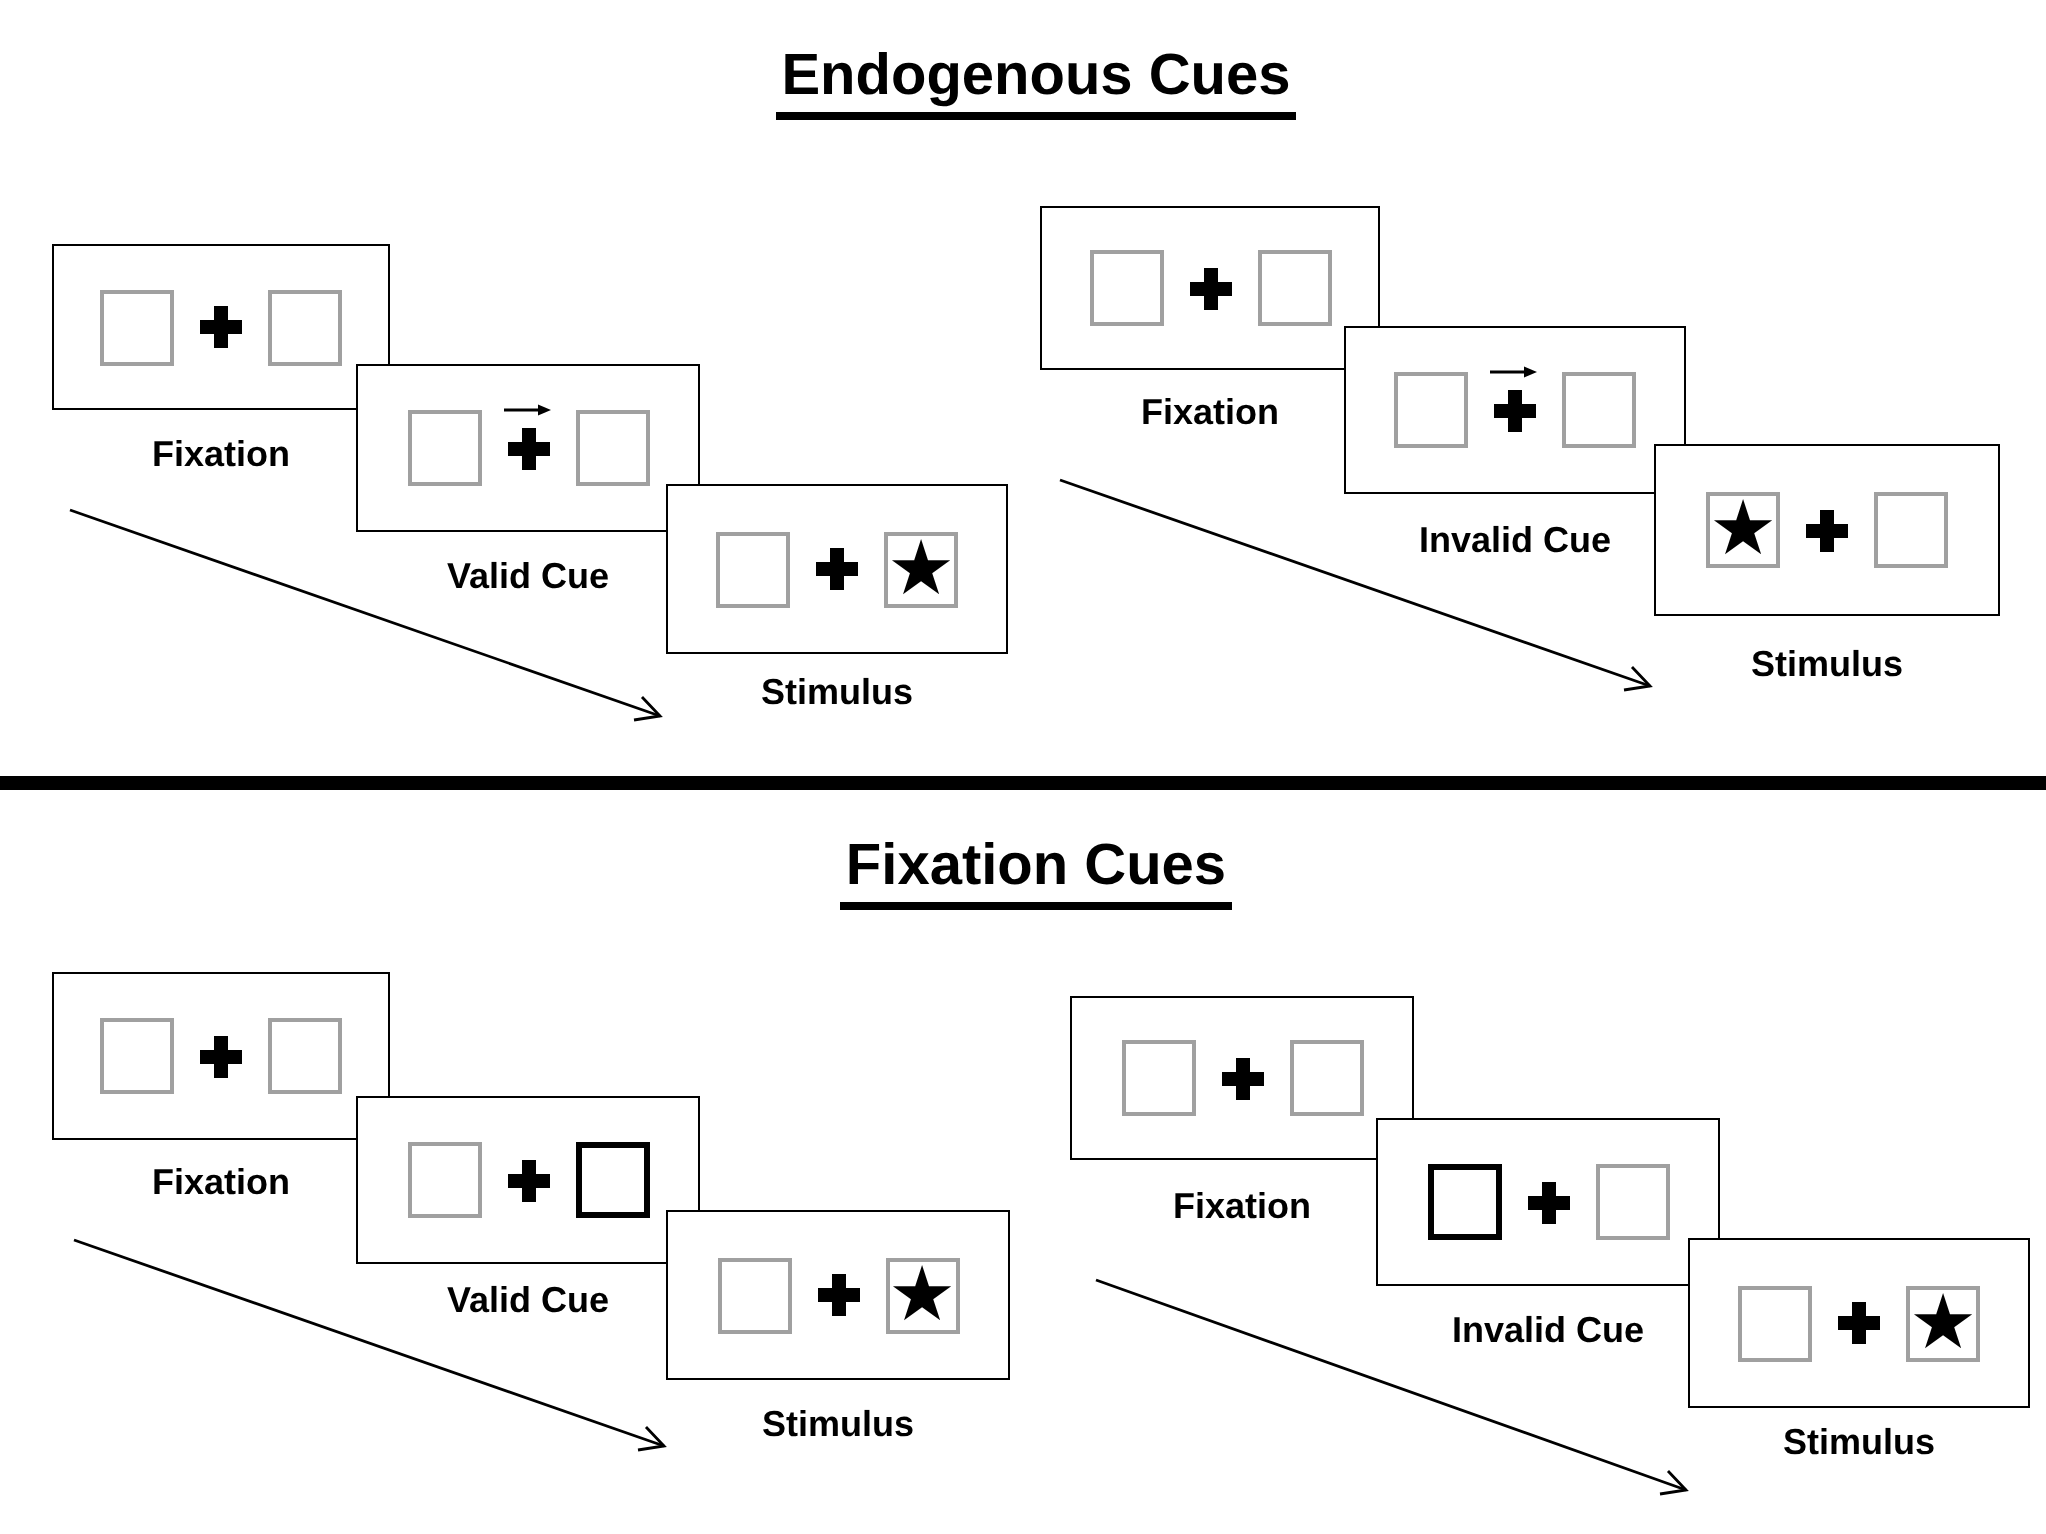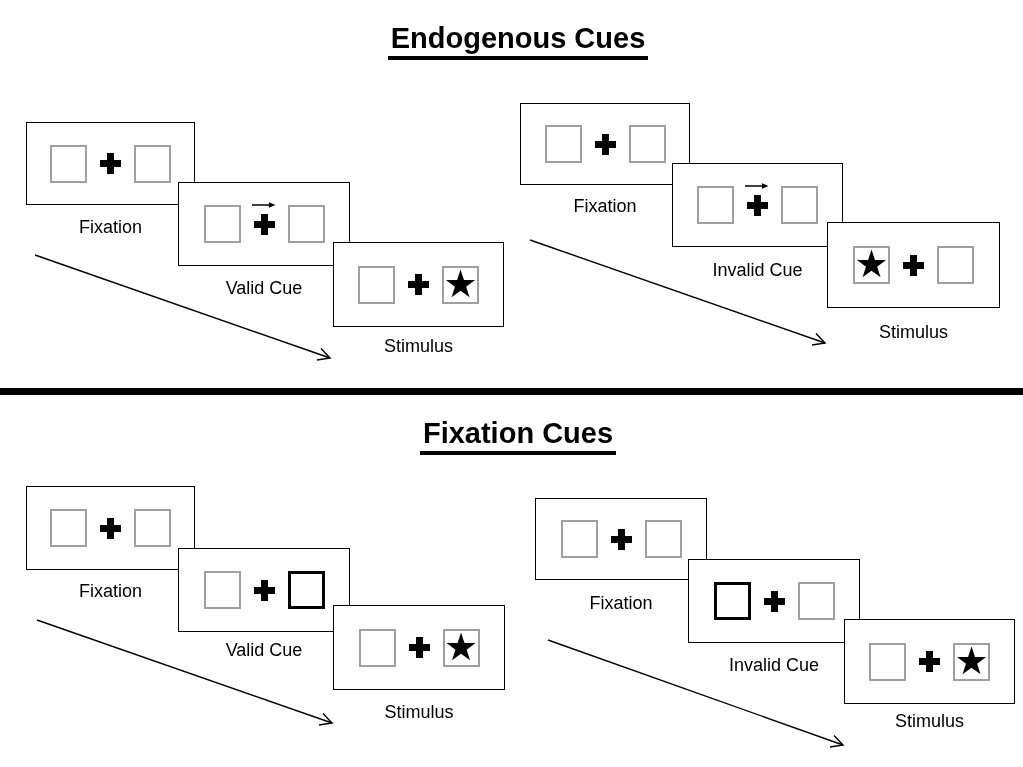--- a/index.html
+++ b/index.html
@@ -25,21 +25,21 @@
   .sq-star .star-icon{display:block;}
 
   .plus-wrap{position:relative;width:21px;height:21px;flex:0 0 auto;}
   .plus{position:absolute;left:0;top:0;width:21px;height:21px;}
   .plus::before{content:"";position:absolute;left:7px;top:0;width:7px;height:21px;background:#000;}
   .plus::after{content:"";position:absolute;top:7px;left:0;width:21px;height:7px;background:#000;}
 
   .cue-arrow-svg{display:none;position:absolute;left:-2px;top:-14px;}
   .cue-true .cue-arrow-svg{display:block;}
 
-  .screen-label{position:absolute;text-align:center;font-size:18px;font-weight:normal;
+  .screen-label{position:absolute;text-align:center;font-size:18px;font-weight:bold;
                 white-space:nowrap;}
 
   .timeline-arrow{position:absolute;}
 </style>
 </head>
 <body>
 
 <div id="page">
 
   <div class="title" style="top:22px">

